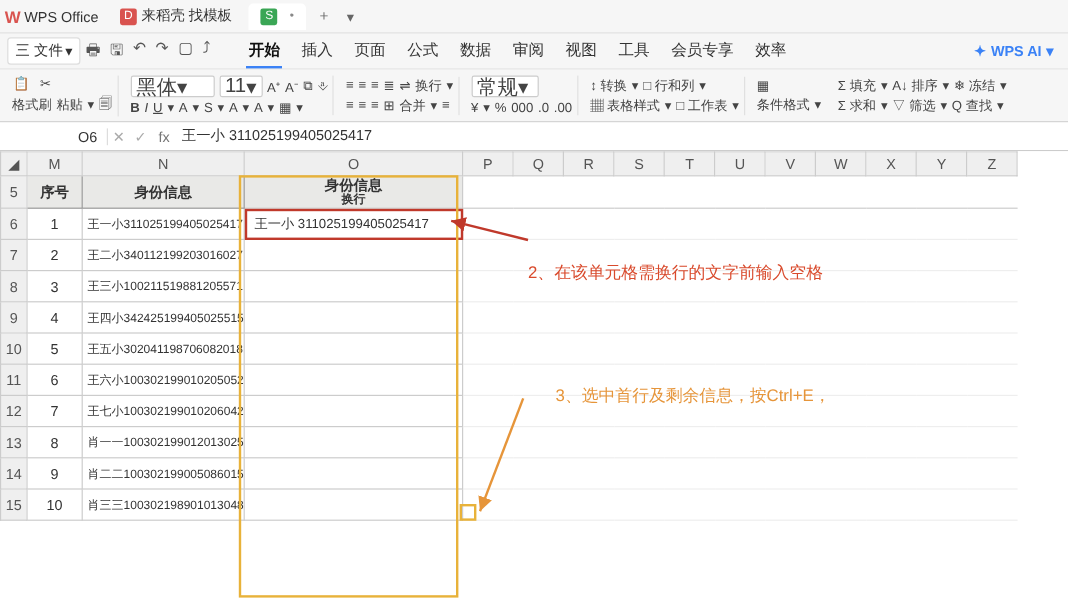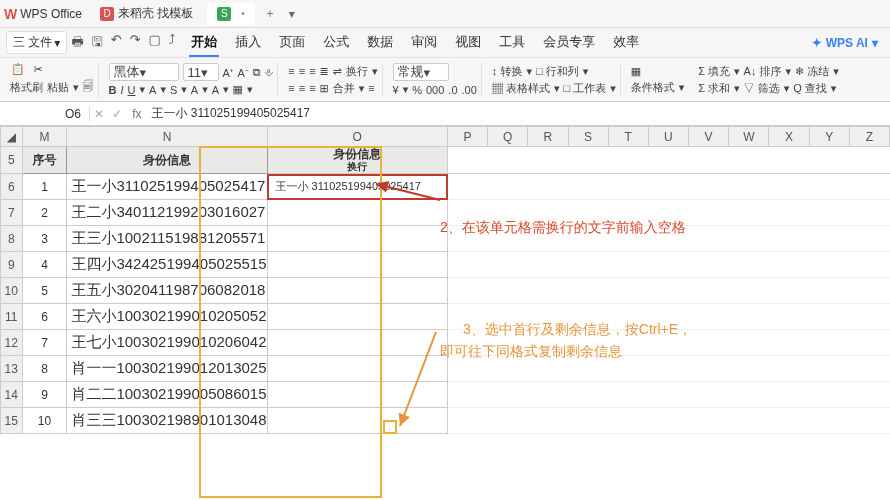--- a/index.html
+++ b/index.html
@@ -11,43 +11,43 @@
   .tab.inactive { background:transparent;}
   .tab .ico { width:14px; height:14px; display:inline-flex; align-items:center; justify-content:center; font-size:10px; color:#fff; border-radius:2px;}
   .tab .close { color:#888; font-size:10px; margin-left:6px;}
   .tab-add { width:22px; text-align:center; color:#666;}
   .menu-bar { height:30px; background:#f6f6f6; display:flex; align-items:center; padding:0 6px; border-bottom:1px solid #e2e2e2;}
   .file-btn { display:flex; align-items:center; gap:2px; padding:2px 6px; background:#fff; border:1px solid #ddd; border-radius:3px; font-size:12px; margin-right:4px;}
   .qa-icons { display:flex; gap:8px; color:#555; font-size:13px; margin-right:10px;}
   .qa-icons span { cursor:default;}
   .menu-tabs { display:flex; gap:14px; font-size:13px; margin-left:4px;}
   .menu-tabs .mt { padding:4px 2px;}
-  .menu-tabs .mt.active { color:#111; border-bottom:2px solid #3b82f6; font-weight:600;}
+  .menu-tabs .mt.active { color:#111; border-bottom:2px solid #3b82f6; font-weight:600;margin-left:16px;}
   .ai { margin-left:auto; color:#3b82f6; font-weight:600; display:flex; align-items:center; gap:4px; margin-right:6px;}
   .ribbon { height:44px; background:#f6f6f6; border-bottom:1px solid #ccc; display:flex; align-items:center; padding:2px 6px; gap:6px; font-size:11px; color:#444; overflow:hidden;}
   .rgrp { display:flex; flex-direction:column; gap:2px; padding:0 4px; border-right:1px solid #e0e0e0;}
   .rgrp .row { display:flex; align-items:center; gap:4px;}
-  .sel { border:1px solid #ccc; background:#fff; height:18px; display:flex; align-items:center; padding:0 4px; font-size:13px; border-radius:2px;text-align:center;}
+  .sel { border:1px solid #ccc; background:#fff; height:18px; display:flex; align-items:center; padding:0 4px; font-size:17px; border-radius:2px;text-align:center;}
   .ribbon .ico { width:16px; text-align:center;}
   .namebox-bar { height:24px; border-bottom:1px solid #ccc; display:flex; align-items:center; background:#fff; font-size:12px;}
   .namebox { width:90px; padding:0 8px; border-right:1px solid #ddd; text-align:right;}
   .fx-ico { padding:0 6px; color:#777; }
   .formula { flex:1; padding:0 4px; color:#333;}
   .sheet { position:relative; background:#fff; height:calc(500px - 28px - 30px - 44px - 24px); overflow:hidden;}
   table { border-collapse:collapse; table-layout:fixed;}
   th,td { border:1px solid #ccc; height:26px; font-size:12px; text-align:center; background:#fff; overflow:hidden; white-space:nowrap;}
   th { background:#efefef; font-weight:400; color:#555;}
   th.col-h { height:20px;}
   .row-h { width:22px; background:#efefef; color:#555;}
   .col-tri { width:22px; height:20px; background:#efefef;}
   .col-M { width:46px;} .col-N { width:130px;} .col-O { width:182px;}
   .col-rest { width:42px;}
   .hdr-cell { background:#e9e9e7; font-weight:600; border:1px solid #999;margin-left:20px;}
   .hdr2 { background:#e9e9e7; font-weight:600;}
-  .data-n { text-align:left; padding-left:4px; font-size:15px;}
+  .data-n { text-align:left; padding-left:4px; font-size:10px;}
   .sel-cell { outline:2px solid #c0392b; outline-offset:-2px; text-align:left; padding-left:8px; font-size:11px;}
   .ybox { position:absolute; border:2px solid #e8b23a; pointer-events:none;}
   .annot { position:absolute; font-size:14px; line-height:1.6;}
   .annot.red { color:#d94a2c;}
   .annot.org { color:#e6953a;}
   svg.arrow { position:absolute; pointer-events:none;}
 </style>
 </head>
 <body>
 
@@ -310,14 +310,13 @@
     <defs>
         <marker id="ah2" markerWidth="8" markerHeight="8" refX="6" refY="3" orient="auto">
           <path d="M0,0 L6,3 L0,6 Z" fill="#e6953a"></path>
         </marker>
       </defs>
     <line x1="40" y1="6" x2="4" y2="100" stroke="#e6953a" stroke-width="2" marker-end="url(#ah2)"></line>
   </svg>
 
   <div class="annot red" style="left:440px;top:90px">2、在该单元格需换行的文字前输入空格</div>
   <div class="annot org" style="left:463px;top:192px">3、选中首行及剩余信息，按Ctrl+E，</div>
-  <div class="annot org" style="left:440px;top:214px">即可往下同格式复制剩余信息</div>
 </div>
 
 </body></html>

